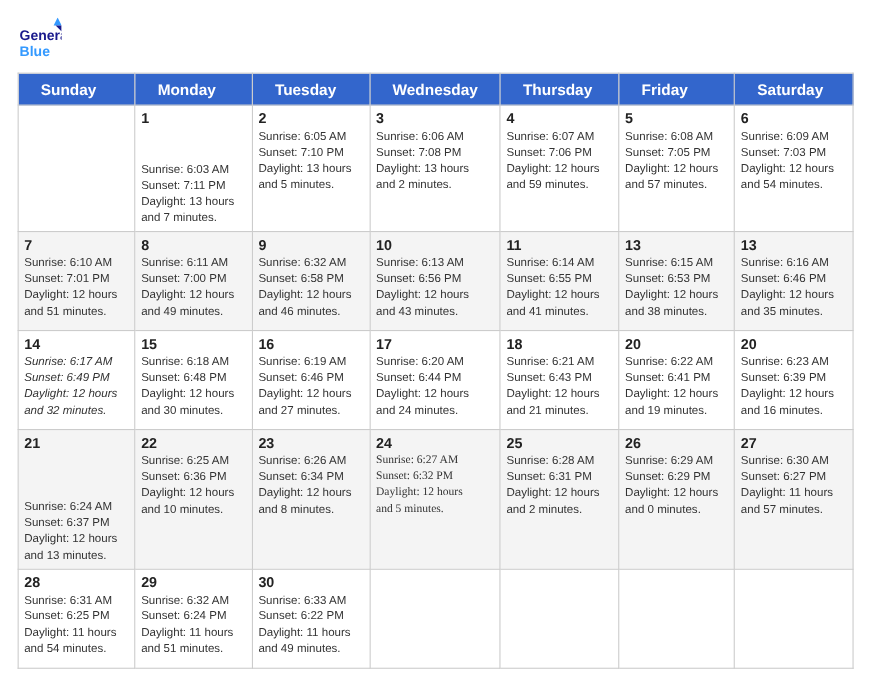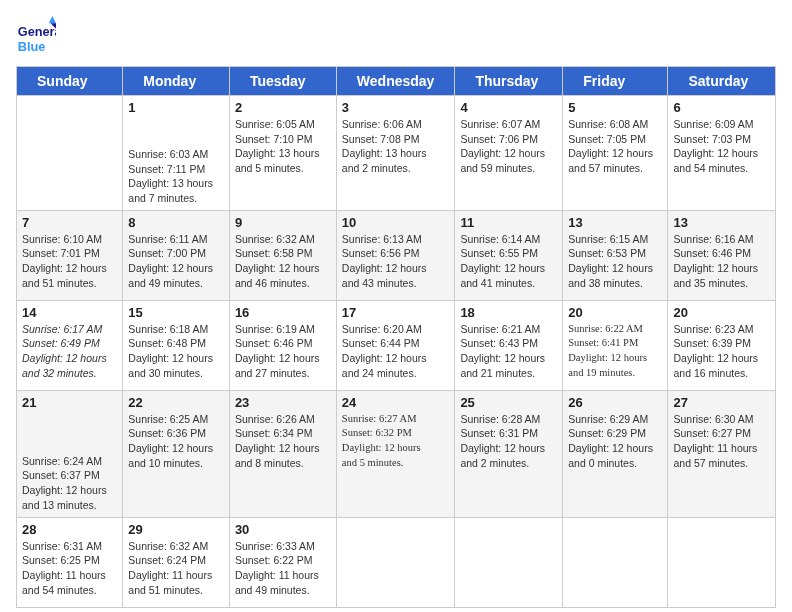--- a/index.html
+++ b/index.html
@@ -248,21 +248,21 @@
         </td>
         <td>
           <span class="day-number">18</span>
           <div class="day-info" style="white-space: pre-line;">Sunrise: 6:21 AM
 Sunset: 6:43 PM
 Daylight: 12 hours
 and 21 minutes.</div>
         </td>
         <td>
           <span class="day-number">20</span>
-          <div class="day-info" style="white-space: pre-line; font-family: Liberation Serif, serif;">Sunrise: 6:22 AM
+          <div class="day-info" style="white-space: pre-line;">Sunrise: 6:22 AM
 Sunset: 6:41 PM
 Daylight: 12 hours
 and 19 minutes.</div>
         </td>
         <td>
           <span class="day-number">20</span>
           <div class="day-info" style="white-space: pre-line;">Sunrise: 6:23 AM
 Sunset: 6:39 PM
 Daylight: 12 hours
 and 16 minutes.</div>

